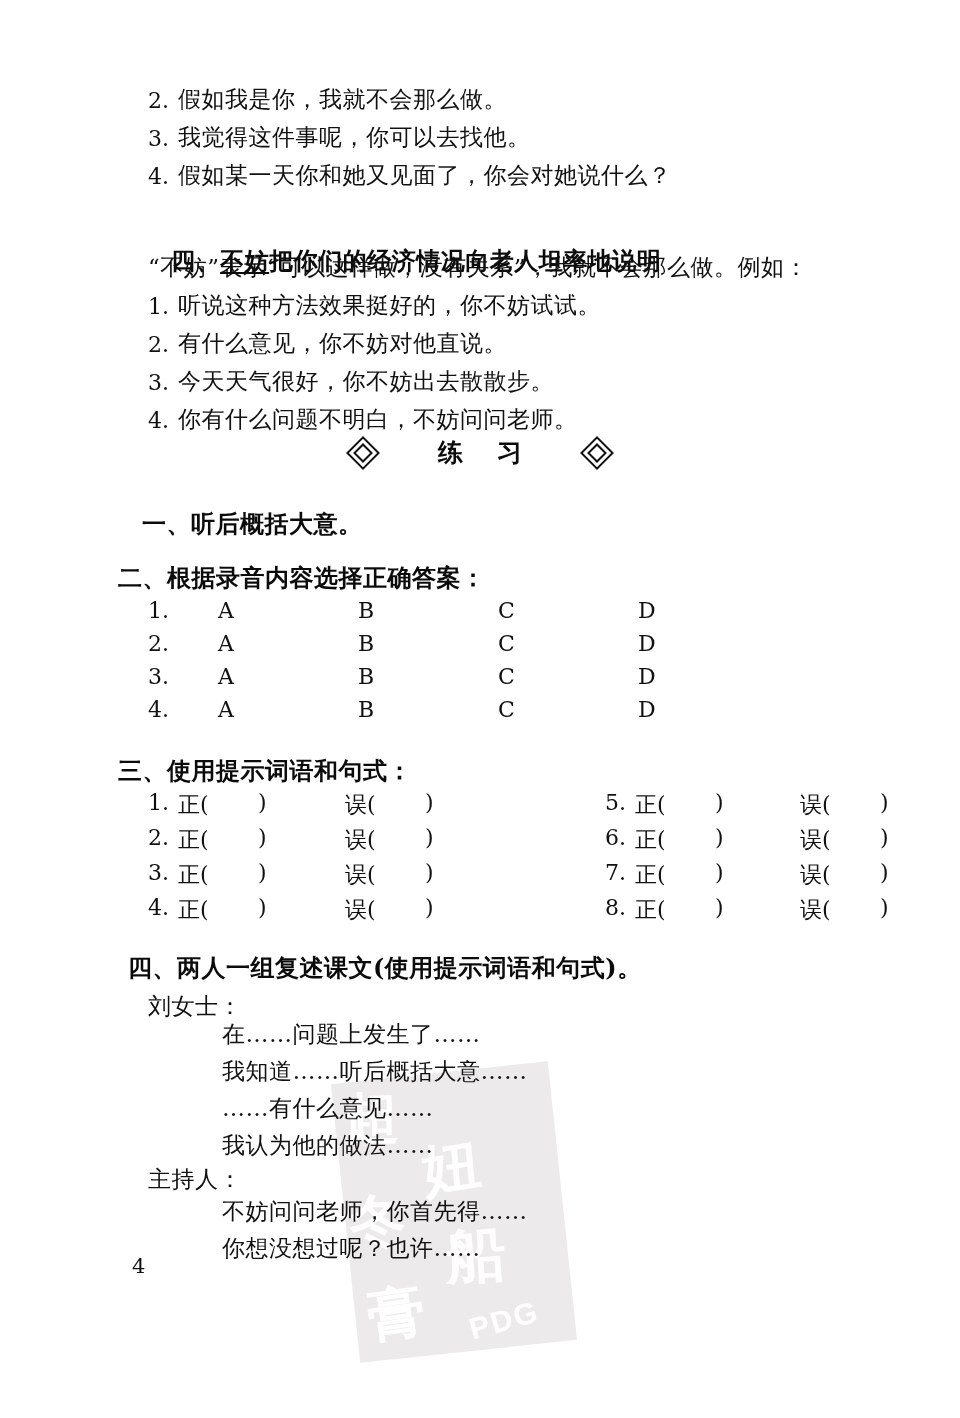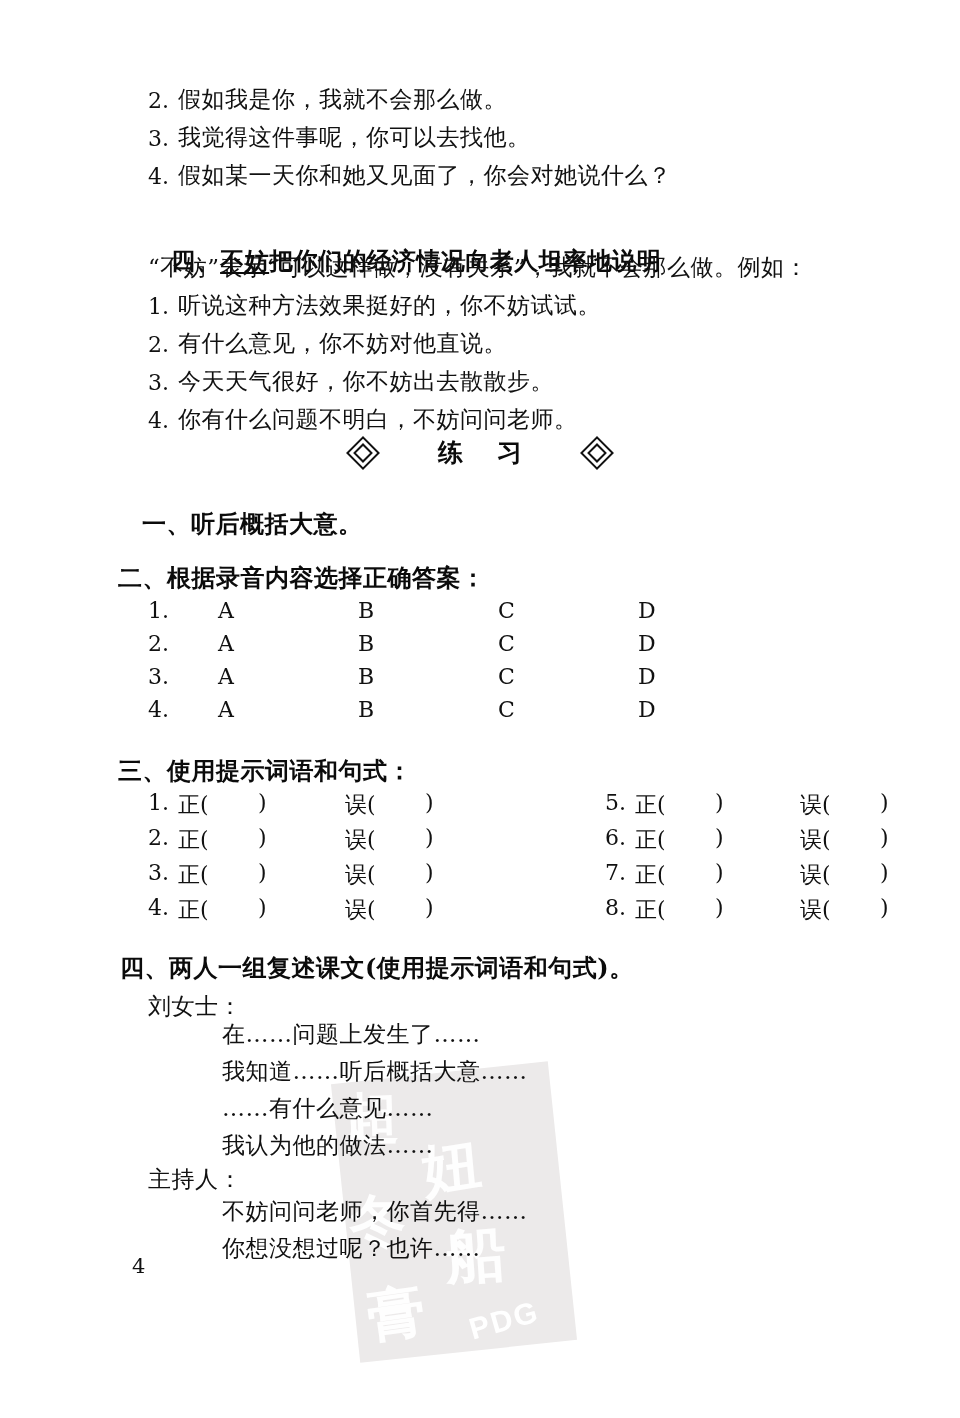--- a/index.html
+++ b/index.html
@@ -283,21 +283,21 @@
     <div class="abs tf-cell" style="left:715px; top:860px;">)</div>
     <div class="abs tf-cell" style="left:800px; top:860px;">误(</div>
     <div class="abs tf-cell" style="left:880px; top:860px;">)</div>
 
     <div class="abs tf-cell" style="left:605px; top:895px;">8.</div>
     <div class="abs tf-cell" style="left:635px; top:895px;">正(</div>
     <div class="abs tf-cell" style="left:715px; top:895px;">)</div>
     <div class="abs tf-cell" style="left:800px; top:895px;">误(</div>
     <div class="abs tf-cell" style="left:880px; top:895px;">)</div>
 
-    <div class="abs cn-head" style="left:120px; top:952px;text-align:right;">四、两人一组复述课文(使用提示词语和句式)。</div>
+    <div class="abs cn-head" style="left:128px; top:952px;text-align:right;">四、两人一组复述课文(使用提示词语和句式)。</div>
 
     <div class="abs cn" style="left:148px; top:995px;">刘女士：</div>
     <div class="abs cn" style="left:222px; top:1023px;">在……问题上发生了……</div>
     <div class="abs cn" style="left:222px; top:1060px;">我知道……听后概括大意……</div>
     <div class="abs cn" style="left:222px; top:1097px;">……有什么意见……</div>
     <div class="abs cn" style="left:222px; top:1134px;">我认为他的做法……</div>
 
     <div class="abs cn" style="left:148px; top:1168px;">主持人：</div>
     <div class="abs cn" style="left:222px; top:1200px;">不妨问问老师，你首先得……</div>
     <div class="abs cn" style="left:222px; top:1237px;">你想没想过呢？也许……</div>

